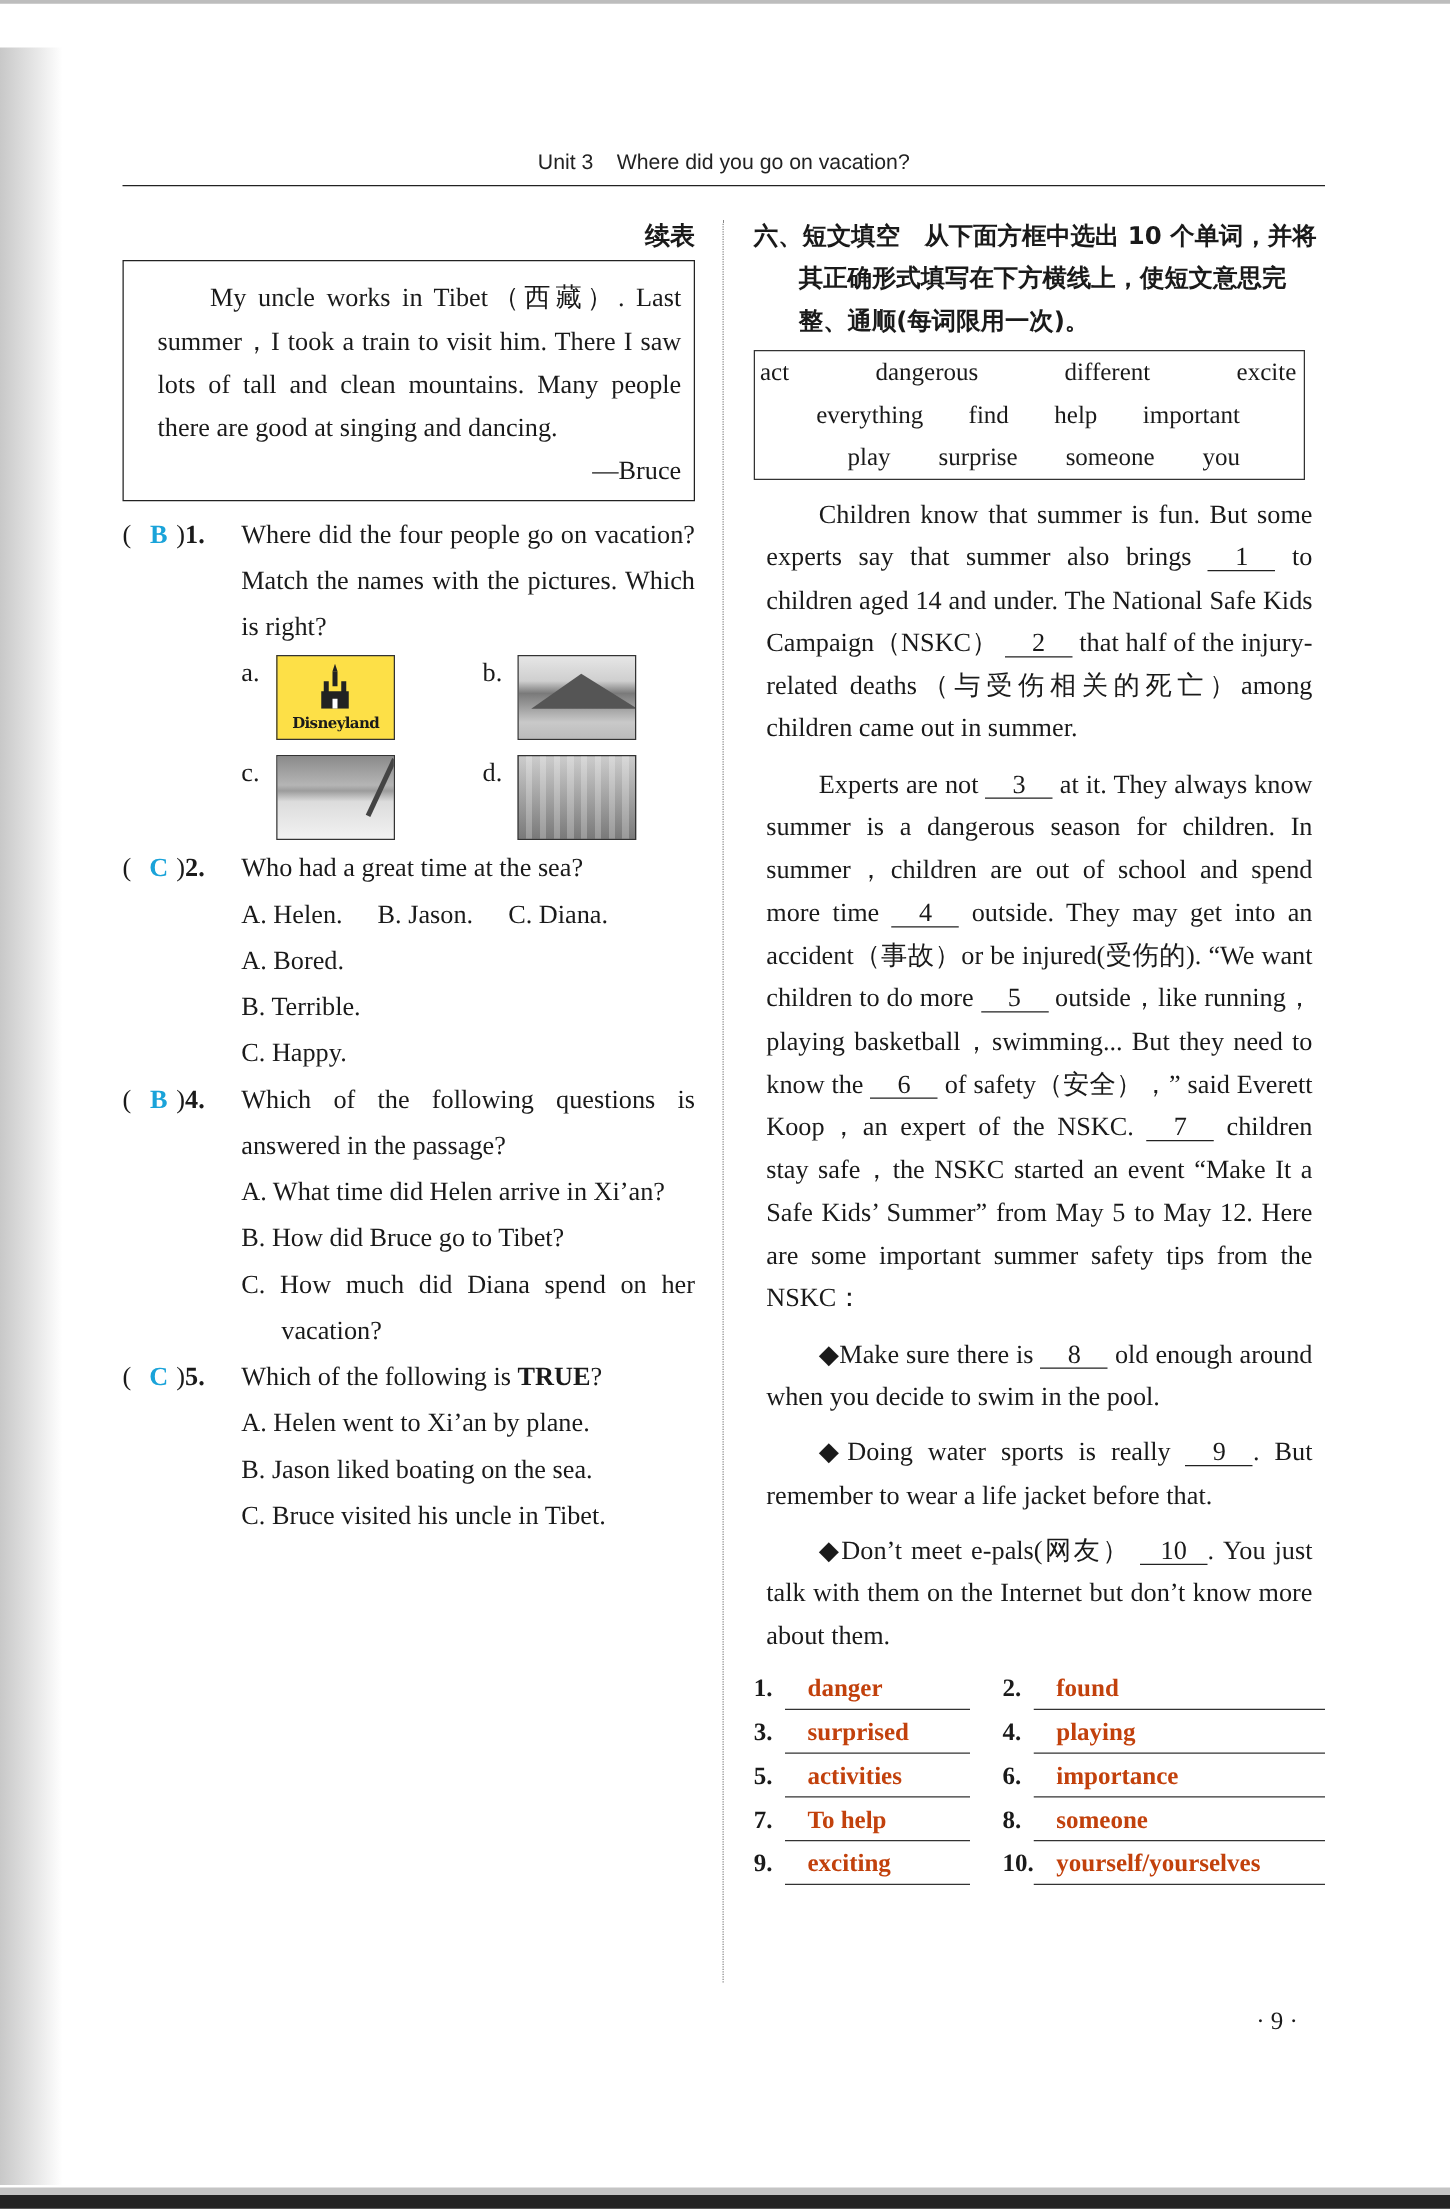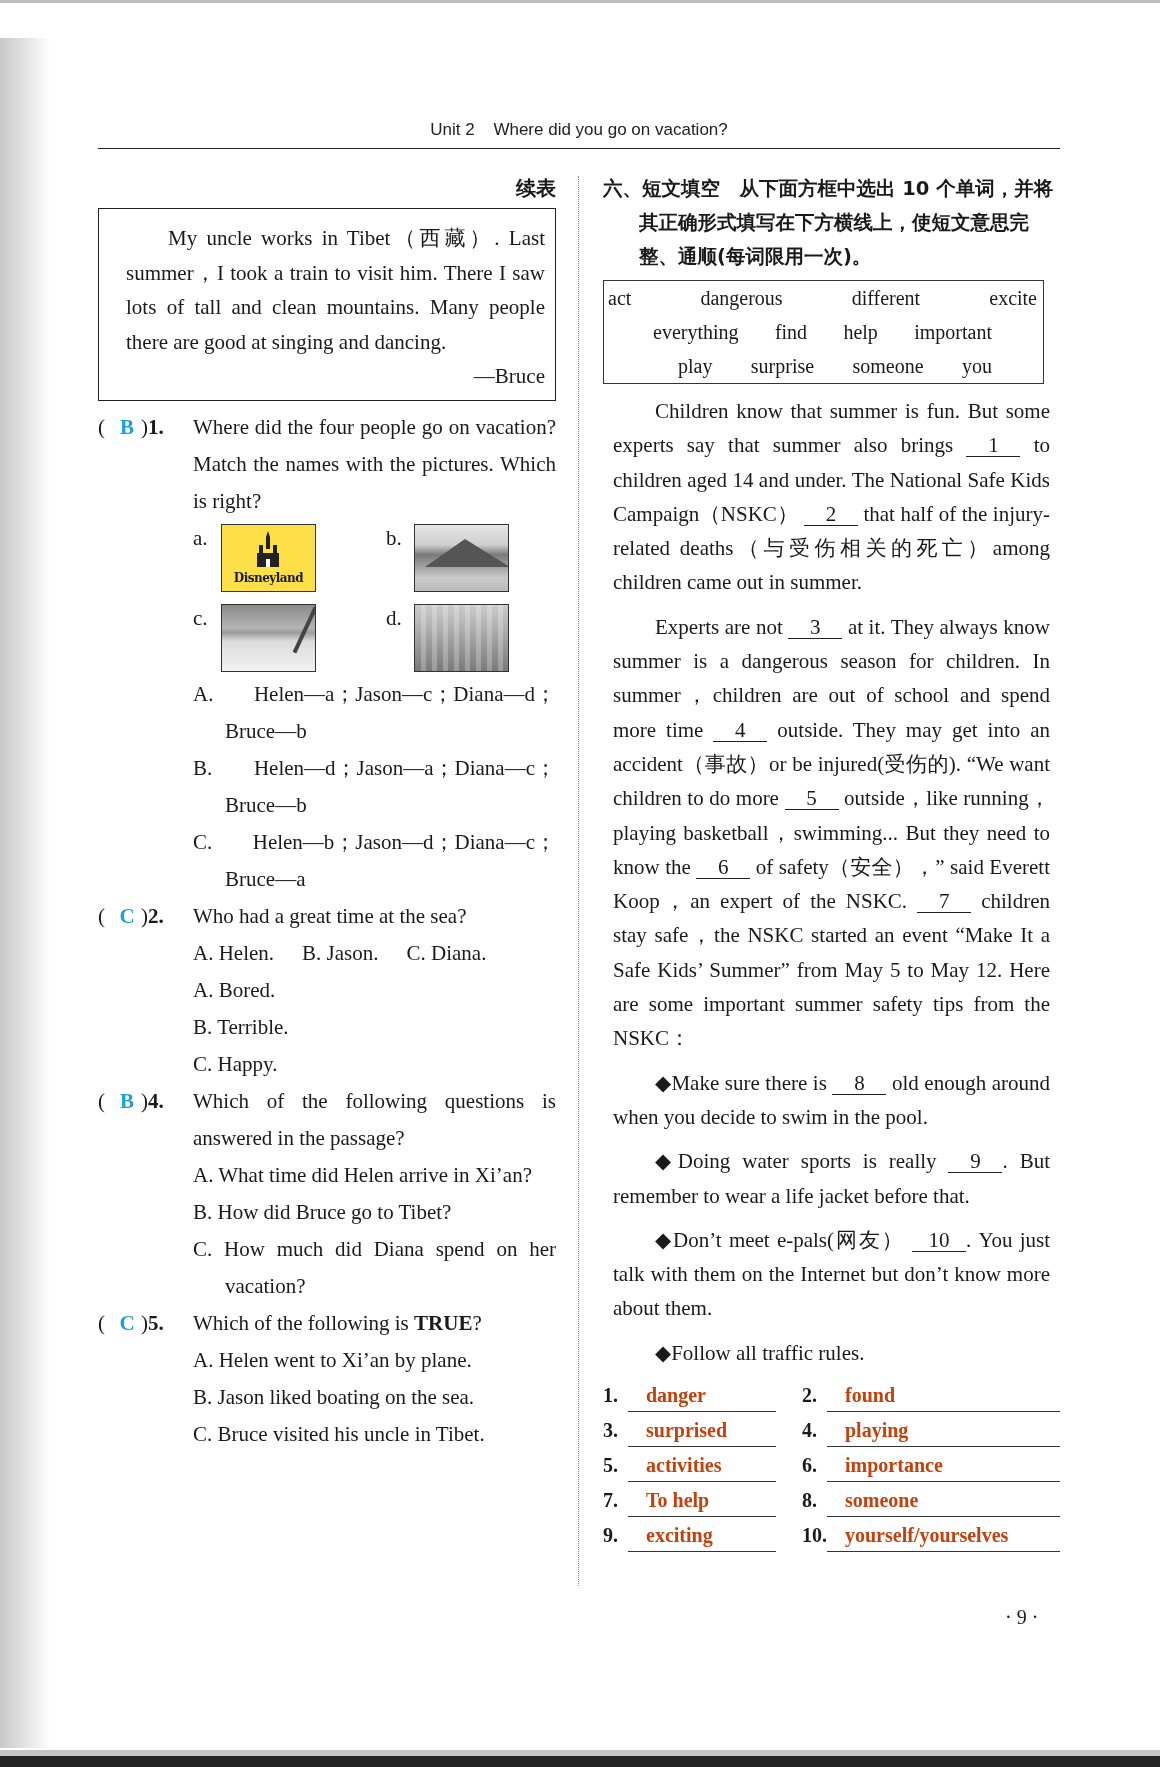--- a/index.html
+++ b/index.html
@@ -90,21 +90,21 @@
 </style>
 </head>
 <body>
 
 <div class="topbar"></div>
 <div class="leftshade"></div>
 <div class="bottomgrey"></div>
 <div class="bottombar"></div>
 
 <div class="running-head">
-  <span class="unit">Unit 2</span>
+  <span class="unit">Unit 3</span>
   <span>Where did you go on vacation?</span>
 </div>
 <div class="head-rule"></div>
 <div class="col-divider"></div>
 
 <div class="left-col">
   <div class="cont-label">续表</div>
   <div class="letter-box">
     <div class="indent">My uncle works in Tibet（西藏）. Last summer，I took a train to visit him. There I saw lots of tall and clean mountains. Many people there are good at singing and dancing.</div>
     <div class="sign">—Bruce</div>
@@ -136,25 +136,20 @@
     <div class="plabel">c.</div>
     <div class="pic pic-beach">
         <div class="tree"></div>
       </div>
     <div></div>
     <div class="plabel">d.</div>
     <div class="pic pic-army">
         <div class="shade"></div>
       </div>
   </div>
-  <div class="opts">
-    <div class="opt-hang">A. Helen—a；Jason—c；Diana—d；Bruce—b</div>
-    <div class="opt-hang">B. Helen—d；Jason—a；Diana—c；Bruce—b</div>
-    <div class="opt-hang">C. Helen—b；Jason—d；Diana—c；Bruce—a</div>
-  </div>
 
   <div class="q" style="margin-top:0">
     <div class="paren">(<span class="ans">C</span>)<span class="num">2.</span></div>
     <div class="stem">Who had a great time at the sea?</div>
   </div>
   <div class="opts opts-inline">
     <span>A. Helen.</span><span>B. Jason.</span><span>C. Diana.</span>
   </div>
 
   <div class="opts">
@@ -206,21 +201,20 @@
       <span>you</span>
     </div>
   </div>
 
   <div class="passage">
     <p><span>Children know that summer is fun. But some experts say that summer also brings </span><span class="blank">1</span><span> to children aged 14 and under. The National Safe Kids Campaign（NSKC） </span><span class="blank">2</span><span> that half of the injury-related deaths（与受伤相关的死亡）among children came out in summer.</span></p>
     <p><span>Experts are not </span><span class="blank">3</span><span> at it. They always know summer is a dangerous season for children. In summer，children are out of school and spend more time </span><span class="blank">4</span><span> outside. They may get into an accident（事故）or be injured(受伤的). “We want children to do more </span><span class="blank">5</span><span> outside，like running，playing basketball，swimming... But they need to know the </span><span class="blank">6</span><span> of safety（安全），” said Everett Koop，an expert of the NSKC. </span><span class="blank">7</span><span> children stay safe，the NSKC started an event “Make It a Safe Kids’ Summer” from May 5 to May 12. Here are some important summer safety tips from the NSKC：</span></p>
     <p><span>◆Make sure there is </span><span class="blank">8</span><span> old enough around when you decide to swim in the pool.</span></p>
     <p><span>◆Doing water sports is really </span><span class="blank">9</span><span>. But remember to wear a life jacket before that.</span></p>
     <p><span>◆Don’t meet e-pals(网友） </span><span class="blank">10</span><span>. You just talk with them on the Internet but don’t know more about them.</span></p>
-    <p><span>◆Follow all traffic rules.</span></p>
   </div>
 
   <div class="answers">
     <span class="an">1.</span>
       <span class="aw">danger</span>
       <span class="gap"></span>
       <span class="an">2.</span>
       <span class="aw">found</span>
     <span class="an">3.</span>
       <span class="aw">surprised</span>

